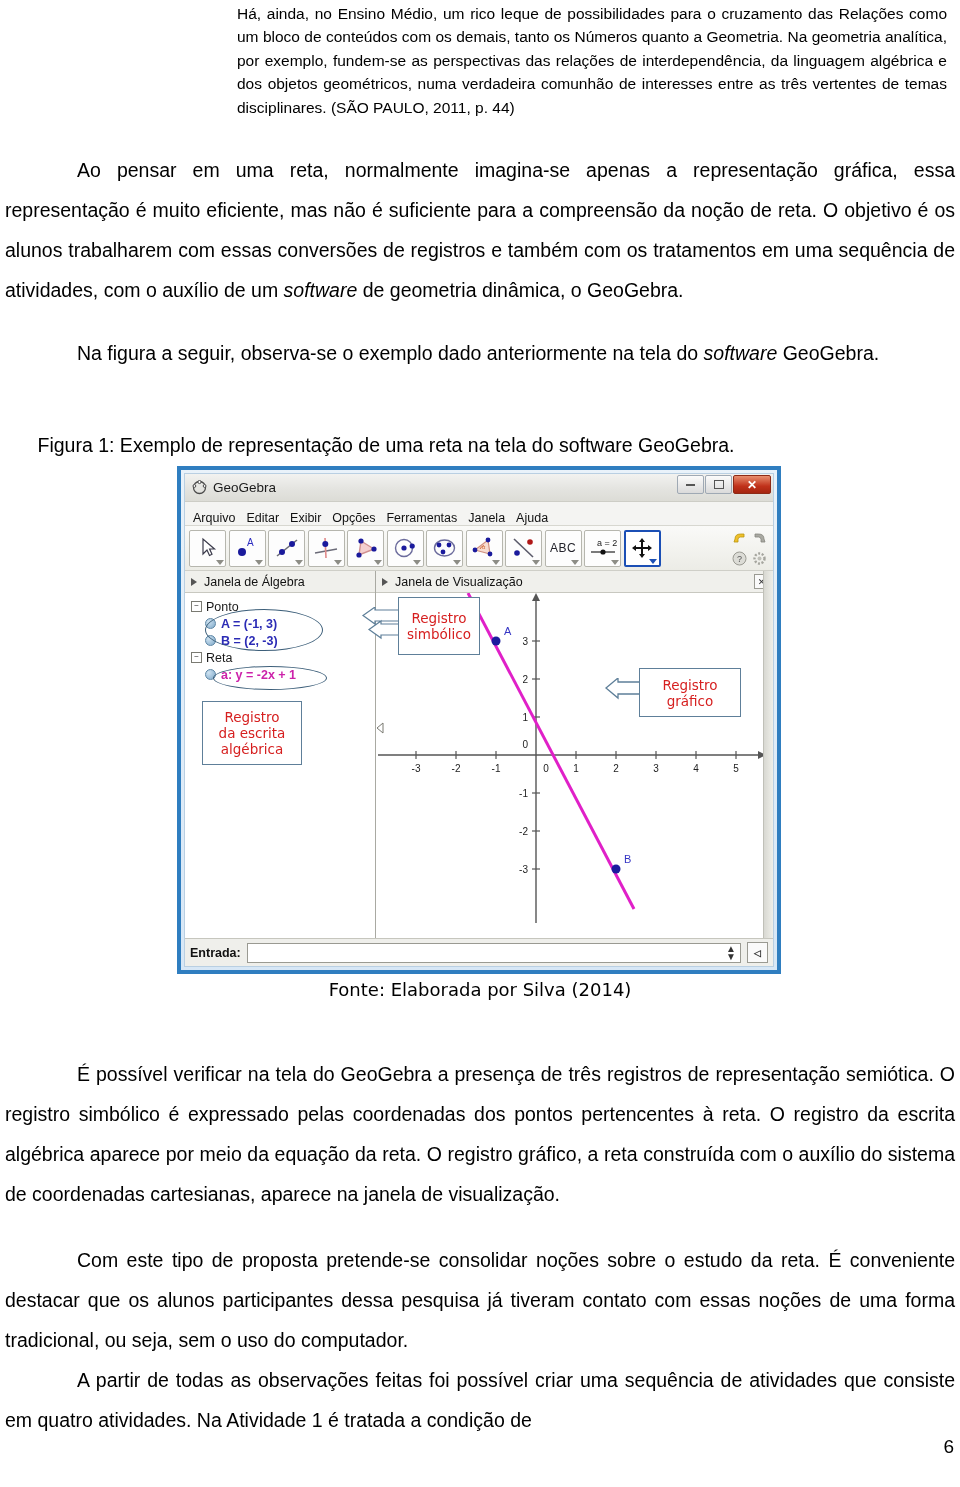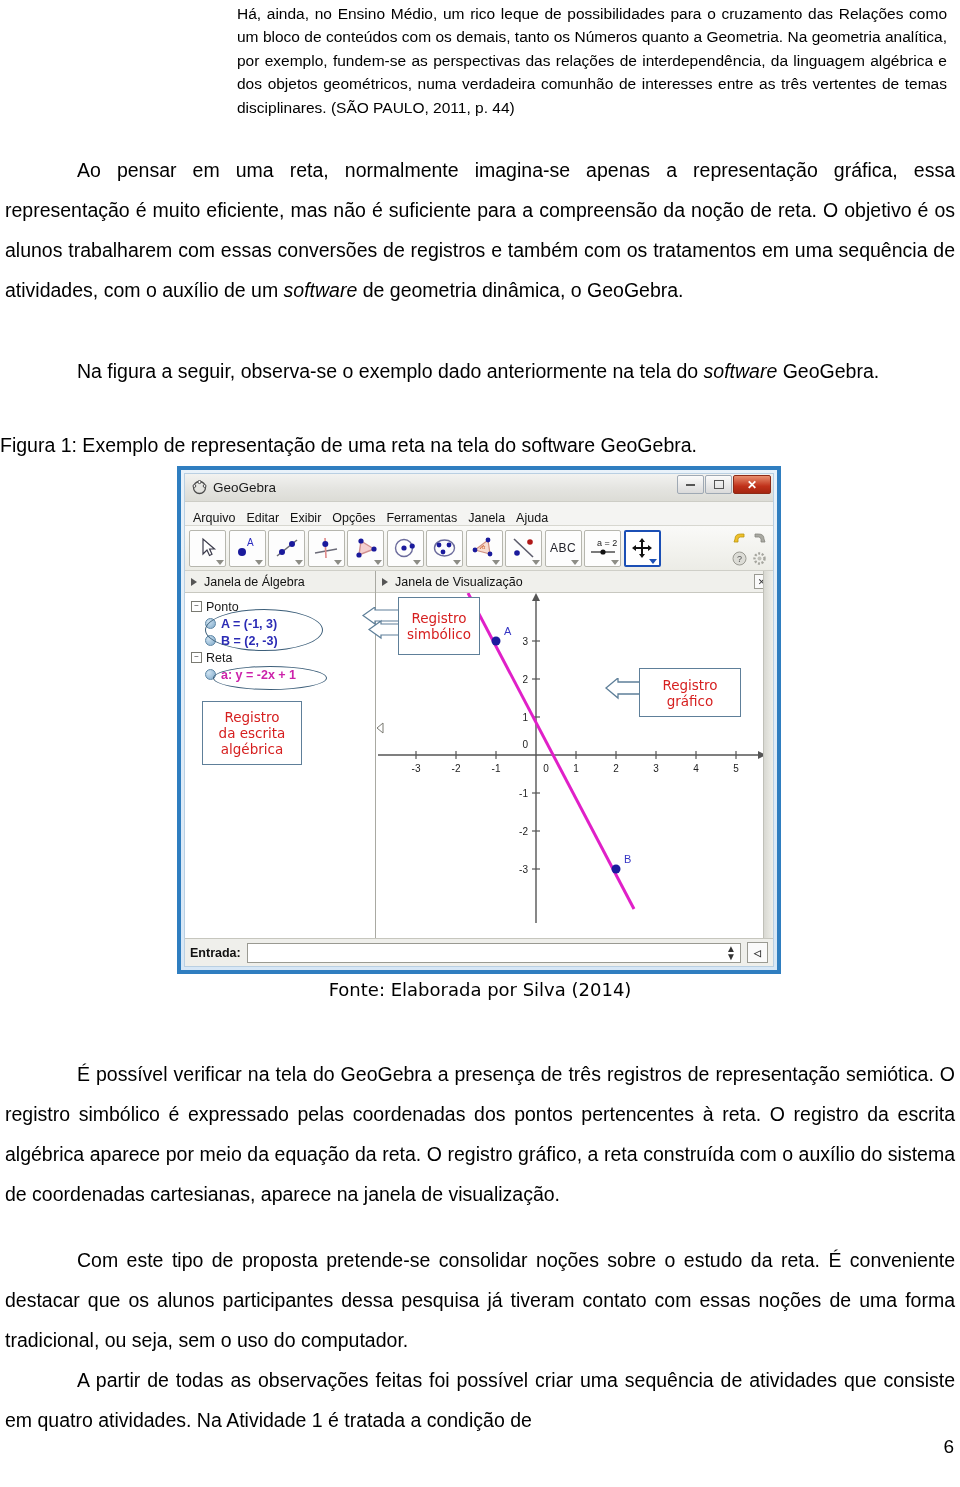--- a/index.html
+++ b/index.html
@@ -22,23 +22,23 @@
   .bodytext{
     position:absolute;left:5px;width:950px;
     font-size:19.5px;line-height:40px;text-align:justify;
     text-align-last:left;
   }
   .bodytext p{margin:0 0 0 0;text-align:justify;}
   .ind{text-indent:72px;}
   em{font-style:italic;}
 
   .p1{top:150px;}
-  .p2{top:351px;}
+  .p2{top:333px;}
   .figcap{
-    position:absolute;left:0;top:430px;width:772px;
+    position:absolute;left:0;top:430px;width:772px;text-align:center;
     font-size:19.5px;line-height:30px;
   }
   .fonte{
     position:absolute;left:0;top:977px;width:960px;text-align:center;
     font-size:18px;line-height:26px;
     font-family:"DejaVu Sans",sans-serif;
   }
   .p3{top:1054px;}
   .p4{top:1240px;}
   .p5{top:1360px;}

